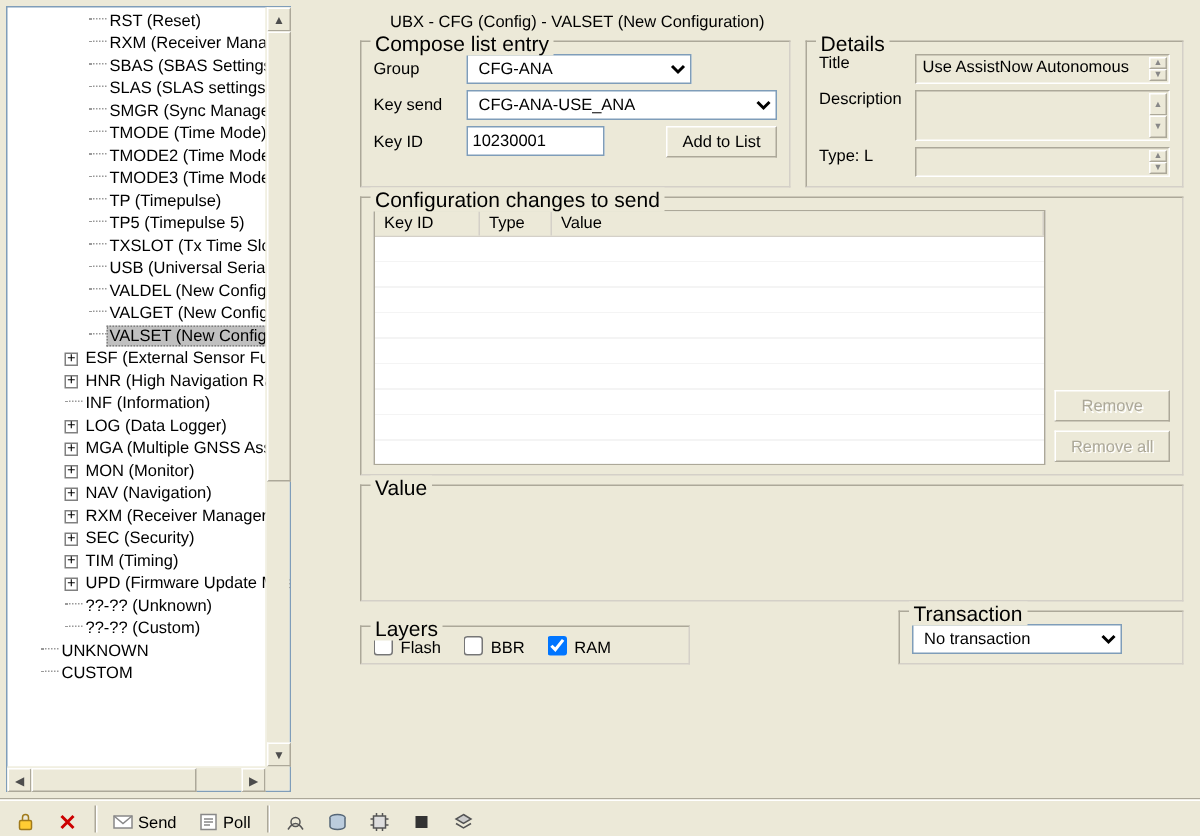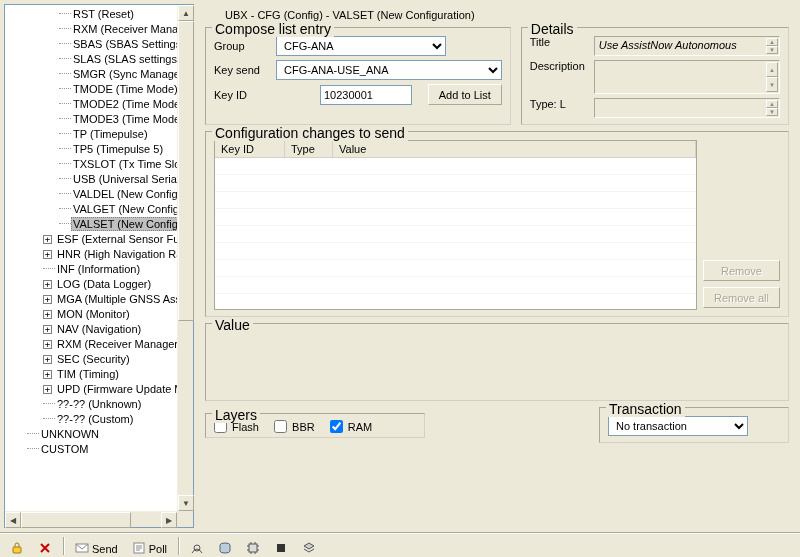--- a/index.html
+++ b/index.html
@@ -10,20 +10,21 @@
     color: #000;
     background: #ece9d8;
     display: flex;
     flex-direction: column;
   }
   .main-area {
     display: flex;
     flex: 1;
     min-height: 0;
     border-bottom: 1px solid #aca899;
+    gap: 35px;
   }
   
   .tree-panel {
     width: 190px;
     background: #fff;
     border: 1px solid #7f9db9;
     margin: 4px 2px 4px 4px;
     display: flex;
     flex-direction: column;
     position: relative;
@@ -126,37 +127,36 @@
     font-size: 11px;
     background: #ece9d8;
     border: 1px solid #aca899;
     border-top-color: #fff;
     border-left-color: #fff;
     padding: 2px 10px;
     min-width: 64px;
     height: 21px;
   }
   .win-btn:disabled { color: #aca899; text-shadow: 1px 1px 0 #fff; }
-  .keyid-wrap { display: flex; gap: 8px; align-items: center; margin-left: 44px; }
+  .keyid-wrap { display: flex; gap: 8px; align-items: flex-start; }
   .keyid-wrap .win-input { width: 92px; }
   .details-grid {
     display: grid;
     grid-template-columns: 64px 1fr;
     row-gap: 4px;
     align-items: start;
   }
   .readonly-box {
     background: #ece9d8;
     border: 1px solid #aca899;
     border-right-color: #fff;
     border-bottom-color: #fff;
     min-height: 20px;
     padding: 2px 4px;
     position: relative;
-    font-style: italic;
   }
   .readonly-box.tall { min-height: 34px; }
   .readonly-box .spin {
     position: absolute; right: 1px; top: 1px; bottom: 1px; width: 12px;
     display: flex; flex-direction: column;
   }
   .readonly-box .spin span {
     flex:1; font-size:6px; color:#888;
     display:flex;align-items:center;justify-content:center;
     background:#ece9d8; border:1px solid #aca899;
@@ -185,21 +185,21 @@
   .cfg-th.key { width: 190px; }
   .cfg-th.keyid { width: 70px; }
   .cfg-th.type { width: 48px; }
   .cfg-th.value { flex: 1; }
   .cfg-table-body { flex:1; background:#fff; background-image: repeating-linear-gradient(#fff 0 16px, #f4f4f4 16px 17px); }
   .cfg-side-btns { display:flex; flex-direction:column; justify-content:flex-end; gap:6px; padding-bottom:2px; }
   
   .value-box { flex: 0 0 auto; min-height: 78px; display:flex; flex-direction:column; }
   .value-box .value-content { flex:1; }
   .value-box .value-footer { text-align: right; }
-  .layers-row { display:flex; gap:14px; align-items:center; }
+  .layers-row { display:flex; gap:14px; align-items:flex-end; }
   .layers-row .fieldset { margin-bottom: 0; }
   .layers-box { padding: 6px 8px 4px 8px; }
   .layers-box label { margin-right: 12px; font-size:11px; }
   .layers-box input { vertical-align: -2px; margin-right:2px; }
   .transaction-box .win-select { width: 140px; }
 
   
   .toolbar {
     height: 24px;
     background:#ece9d8;
@@ -275,21 +275,21 @@
 
   <div class="config-panel">
     <div class="config-title">UBX - CFG (Config) - VALSET (New Configuration)</div>
 
     <div class="row-two">
 
       <div class="fieldset" style="flex:1.15">
         <span class="legend">Compose list entry</span>
         <div class="compose-grid">
           <span class="lbl">Group</span>
-          <select class="win-select" style="width:170px">
+          <select class="win-select" style="width:150px">
             <option>CFG-ANA</option>
           </select>
           <span></span>
 
           <span class="lbl">Key send</span>
           <div style="grid-column: 2 / span 2">
             <select class="win-select">
               <option>CFG-ANA-USE_ANA</option>
             </select>
           </div>

